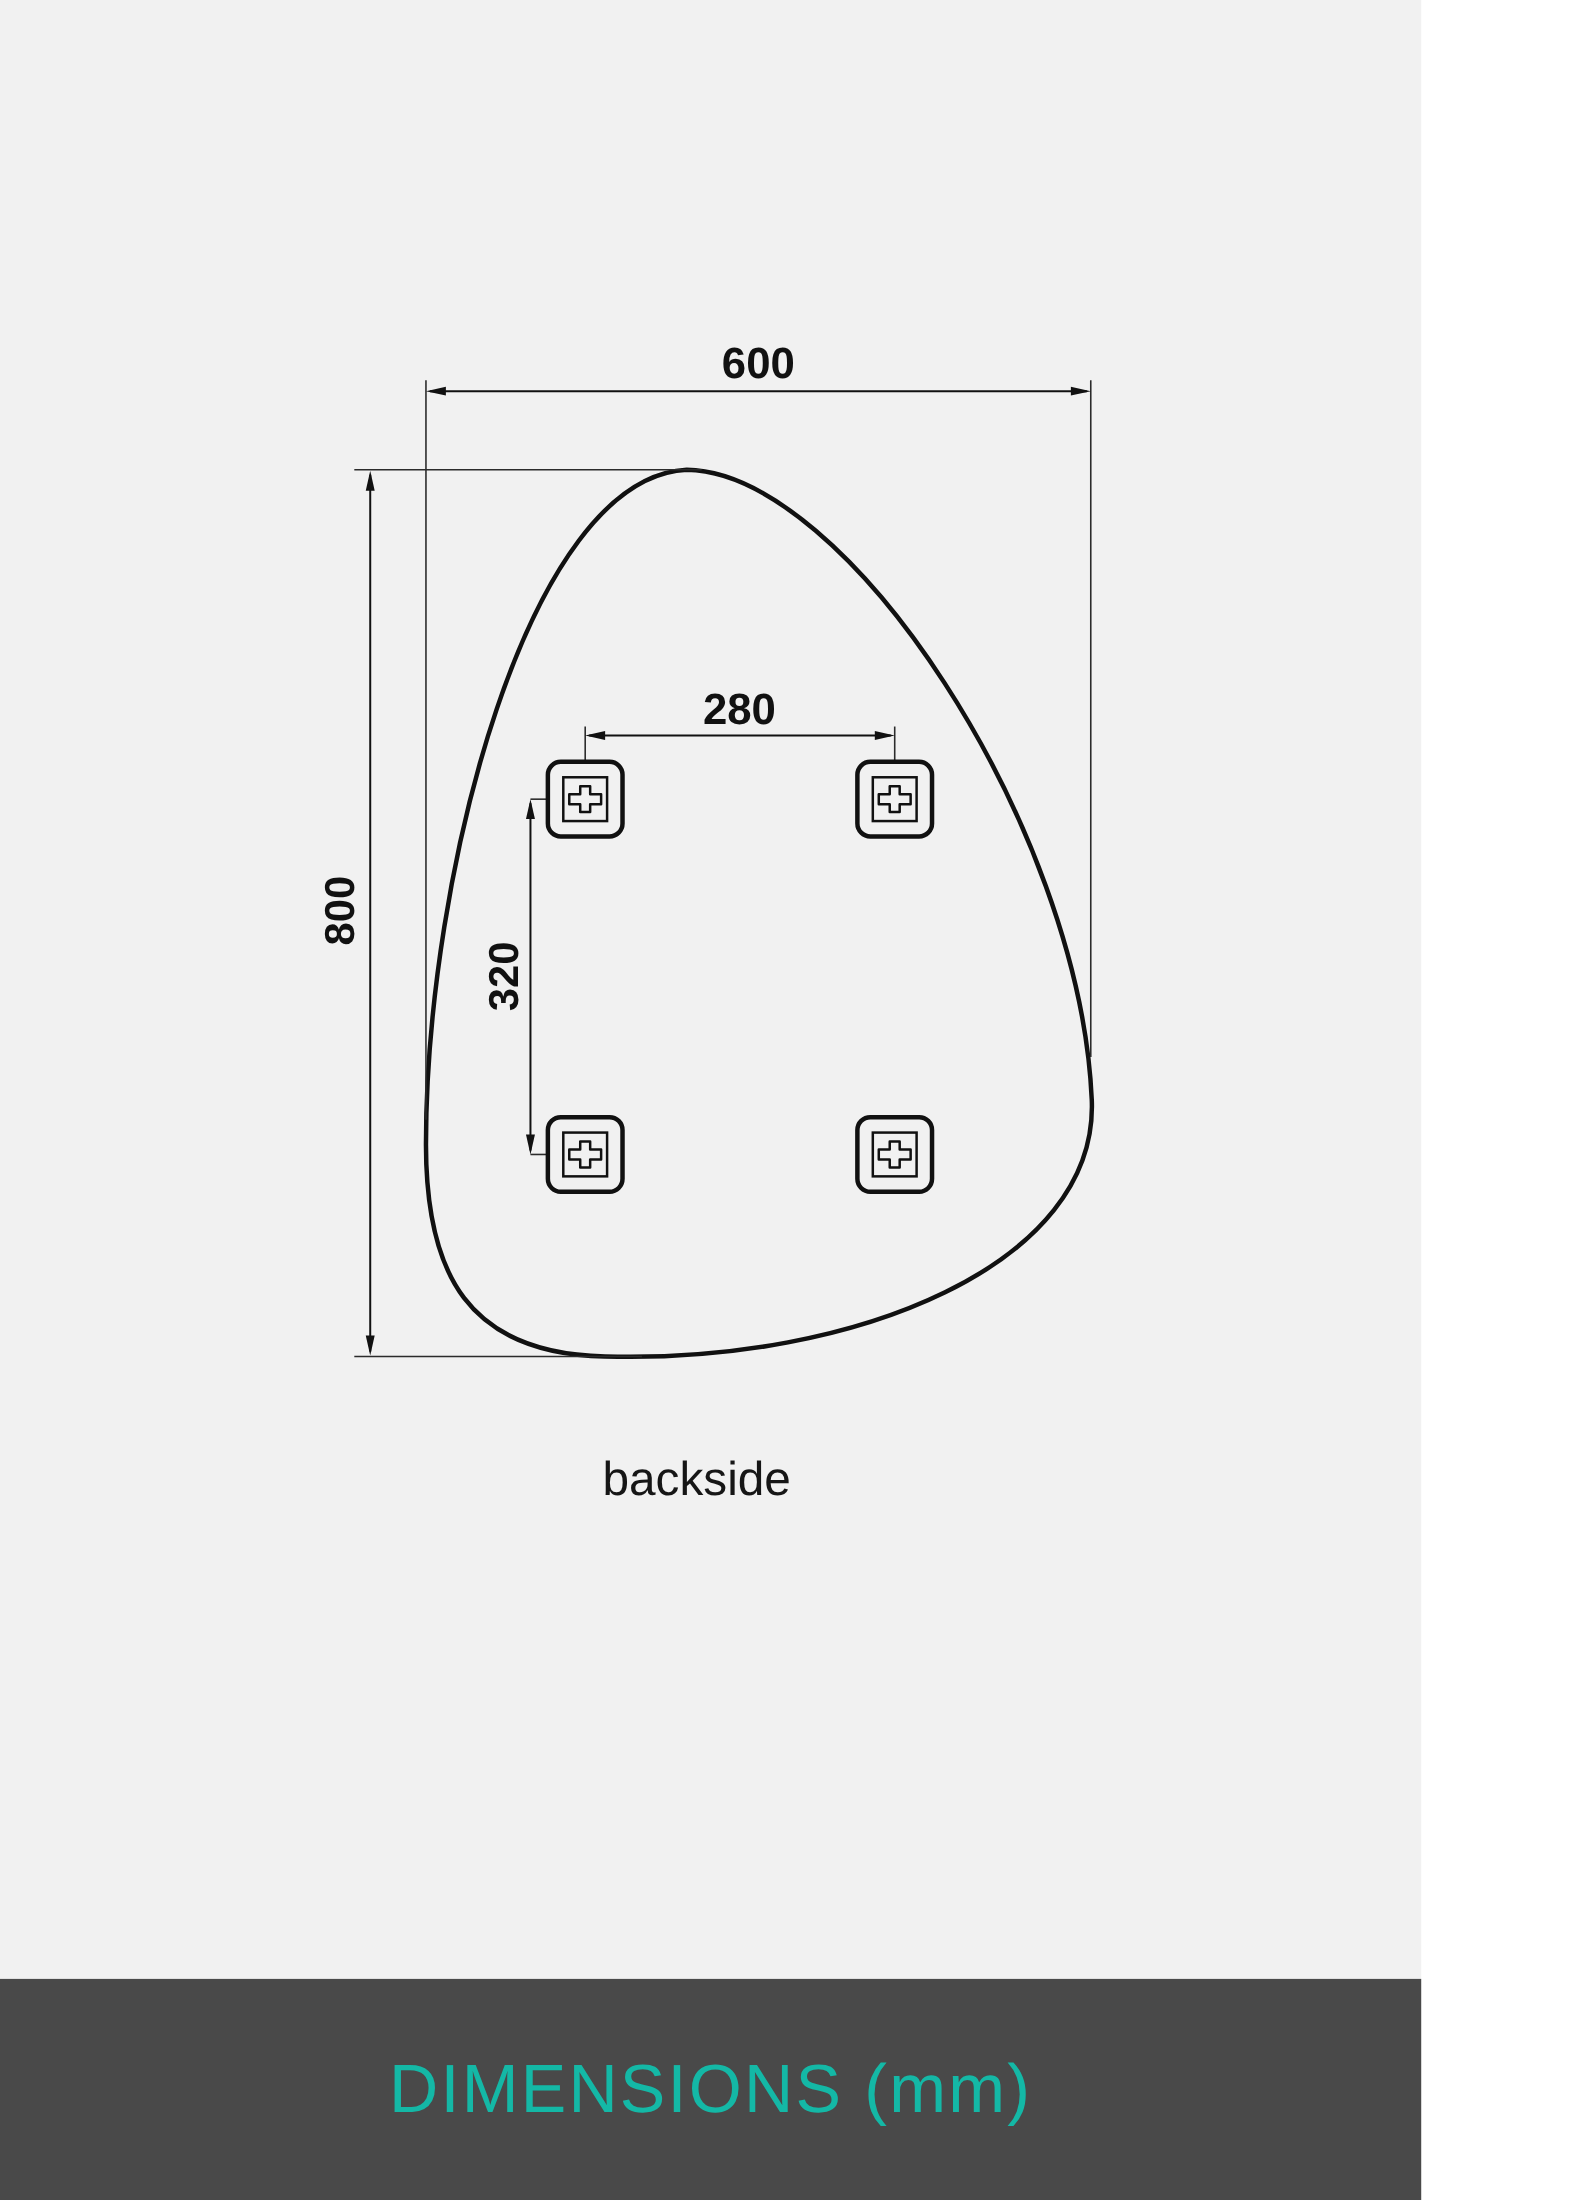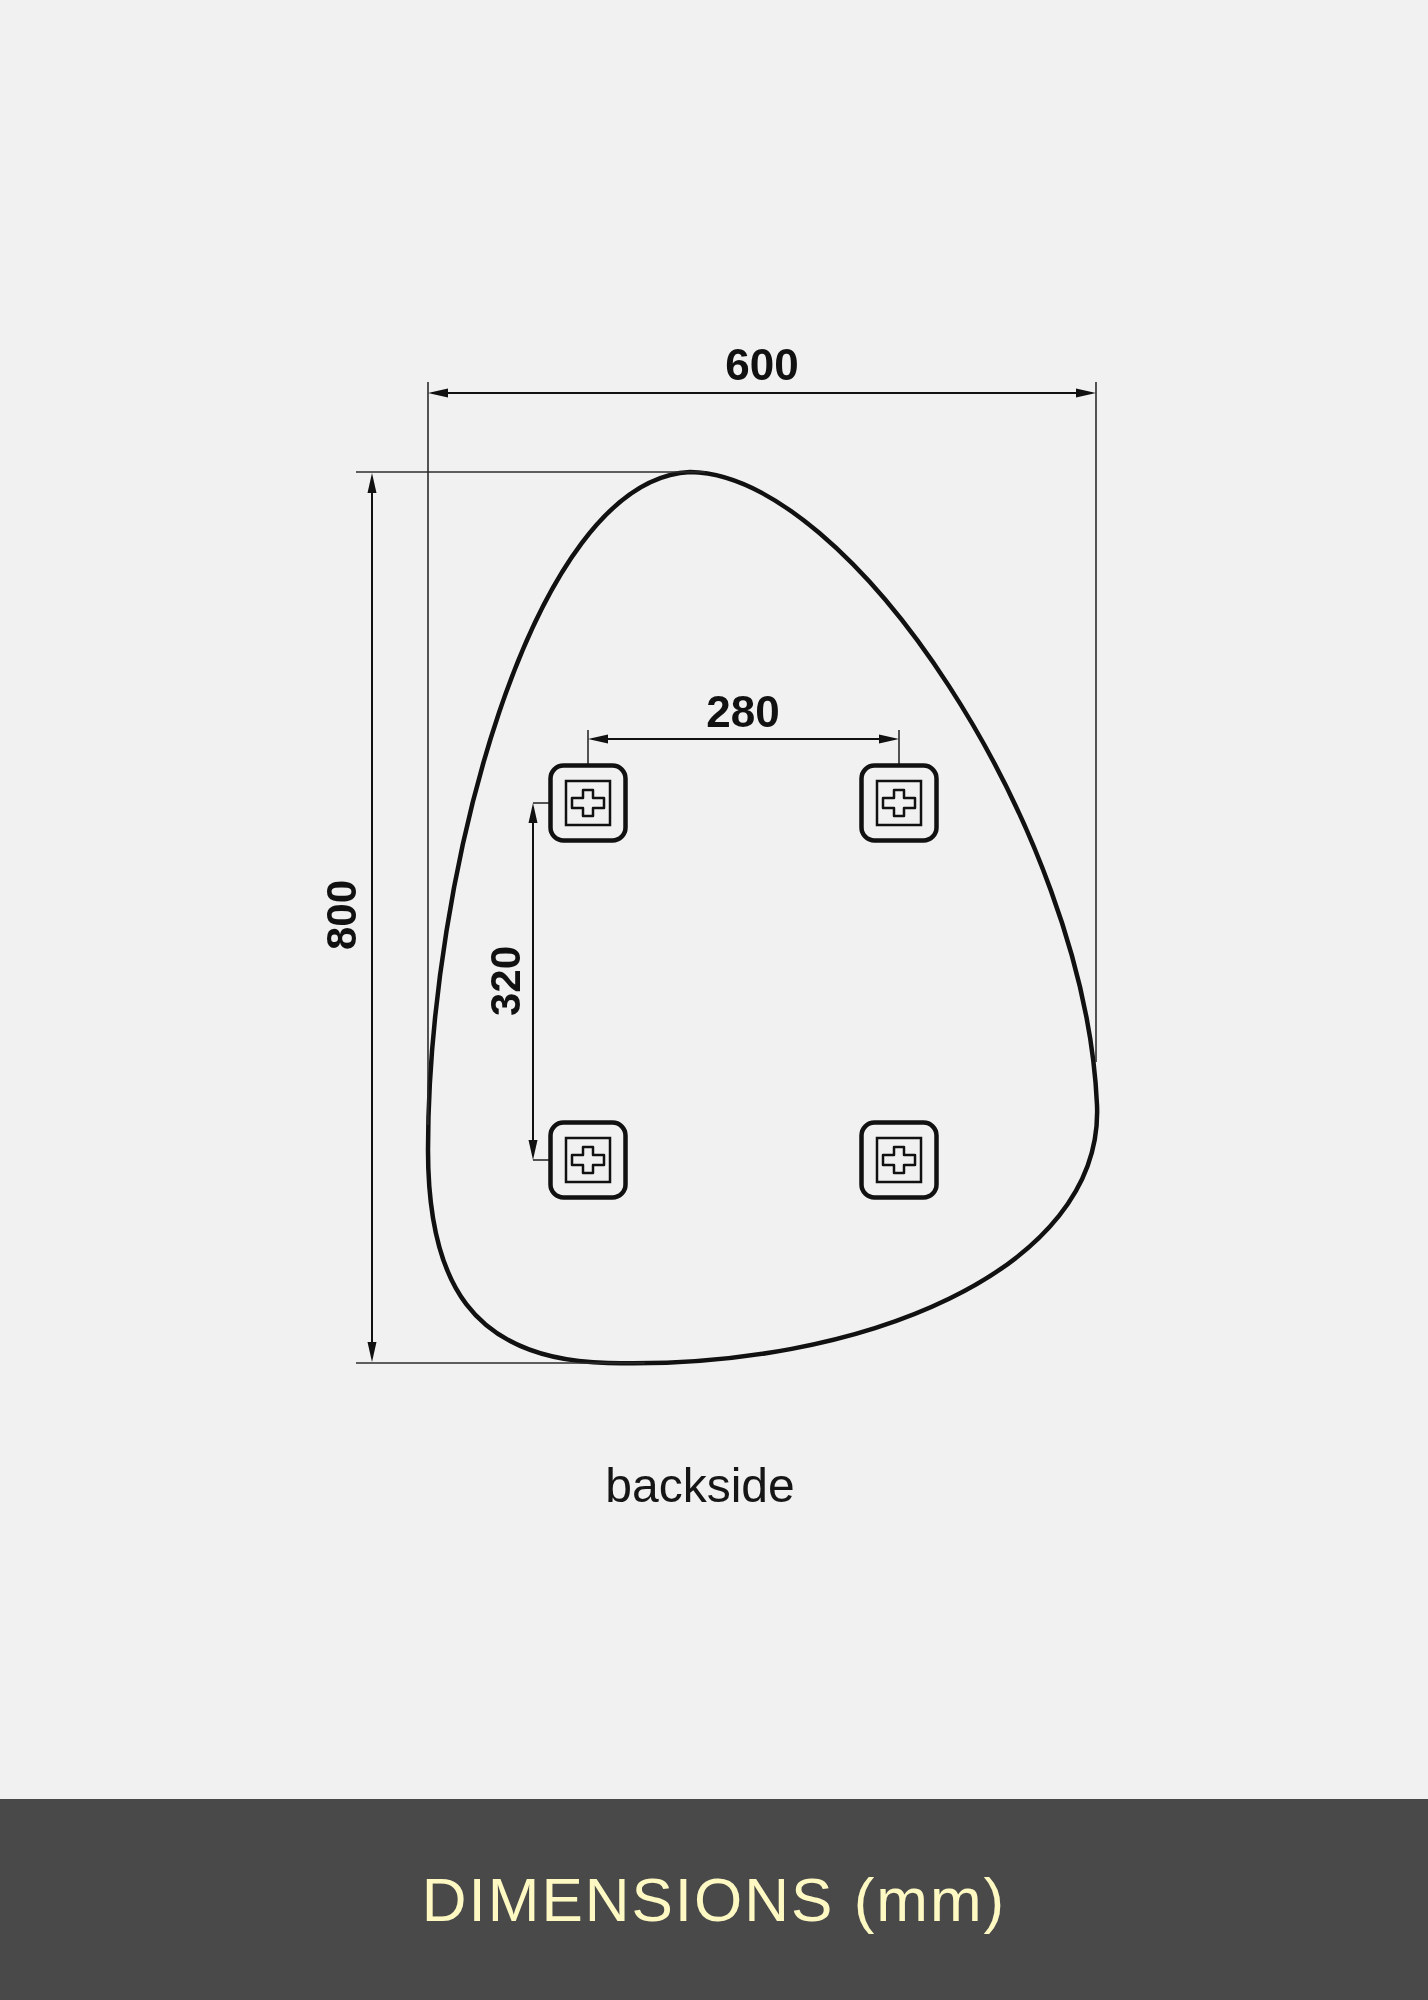--- a/index.html
+++ b/index.html
@@ -5,42 +5,42 @@
   html, body {
     margin: 0;
     padding: 0;
     width: 1428px;
     height: 2000px;
     overflow: hidden;
     font-family: "Liberation Sans", sans-serif;
   }
   .screen {
     position: relative;
-    width: 1428px;
+    width: 1292px;
     height: 2000px;
     background: #f1f1f1;
   }
   .drawing-svg {
     position: absolute;
     inset: 0;
     display: block;
   }
   .footer {
     position: absolute;
     left: 0;
     right: 0;
     top: 1799px;
     height: 201px;
     background: #494949;
     display: flex;
     align-items: center;
     justify-content: center;
   }
   .footer-title {
-    color: #fef9c3;
+    color: #14b8a6;
     font-size: 62px;
     font-weight: 400;
     letter-spacing: 2px;
   }
   
   .blob       { fill: none; stroke: #111; stroke-width: 4.5px; }
   .dim-line   { stroke: #111; stroke-width: 2px; fill: none; }
   .ext-line   { stroke: #2b2b2b; stroke-width: 1.6px; fill: none; }
   .arrow      { fill: #111; stroke: none; }
   .bracket-outer { fill: none; stroke: #111; stroke-width: 4.5px; }

